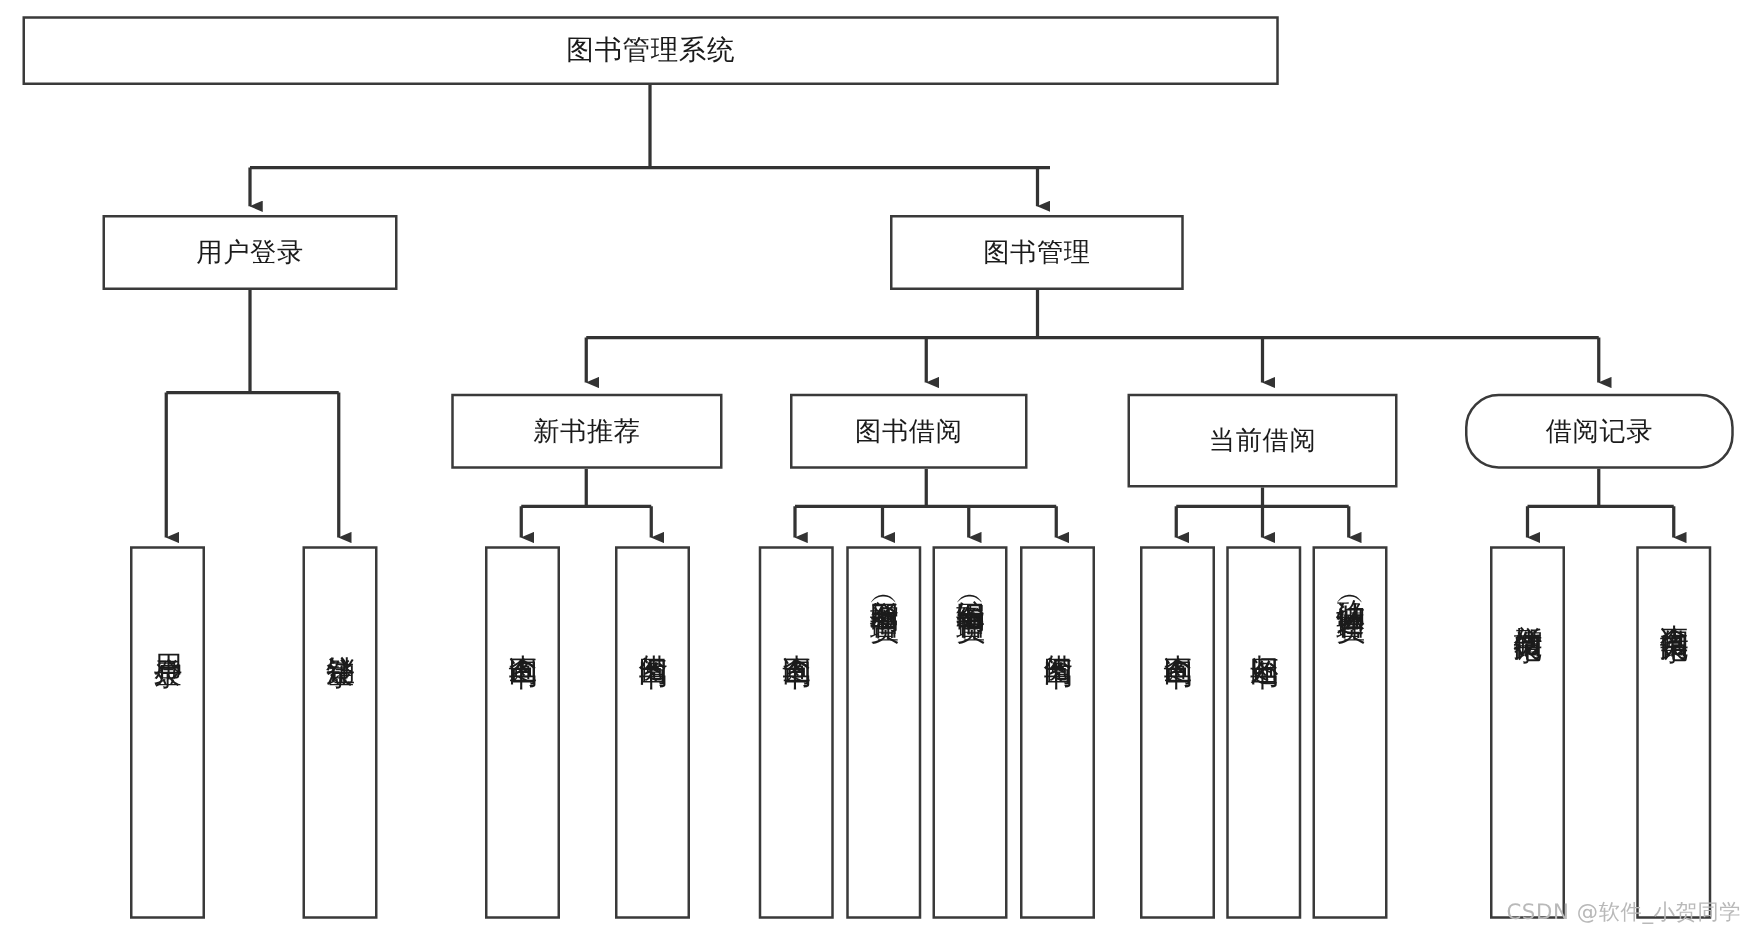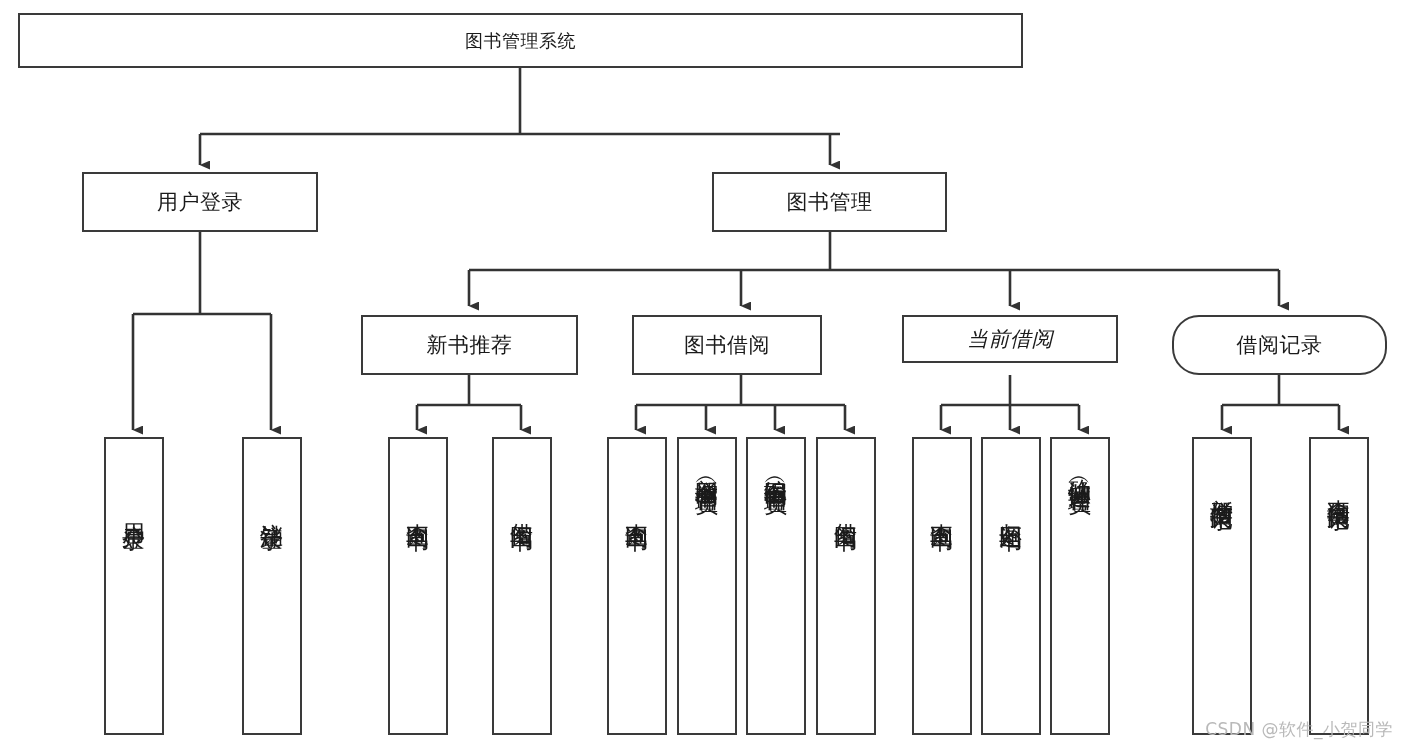--- a/index.html
+++ b/index.html
@@ -39,21 +39,21 @@
     display: block;
     text-align: center;
     line-height: 1.18;
     white-space: nowrap;
   }
   .node.horiz .label {
     font-size: 21px;
     letter-spacing: 0.5px;
   }
   .node.root .label {
-    font-size: 18px;
+    font-size: 22px;
     letter-spacing: 0.5px;
   }
   .node.vert {
     align-items: flex-start;
     justify-content: center;
     padding-top: 4px;
   }
   .node.vert .label {
     writing-mode: vertical-rl;
     text-orientation: upright;
@@ -150,21 +150,21 @@
   </div>
 
   <div class="node horiz" style="left:361px; top:315px; width:217px; height:60px;">
     <span class="label">新书推荐</span>
   </div>
 
   <div class="node horiz" style="left:632px; top:315px; width:190px; height:60px;">
     <span class="label">图书借阅</span>
   </div>
 
-  <div class="node horiz" style="left:902px; top:315px; width:216px; height:48px;font-style:italic;">
+  <div class="node horiz" style="left:902px; top:315px; width:216px; height:75px;">
     <span class="label">当前借阅</span>
   </div>
 
   <div class="node horiz" style="left:1172px; top:315px; width:215px; height:60px;border-radius:27px;">
     <span class="label">借阅记录</span>
   </div>
 
   <div class="node vert mid" style="left:104px; top:437px; width:60px; height:298px;">
     <span class="label">用户登录</span>
   </div>

